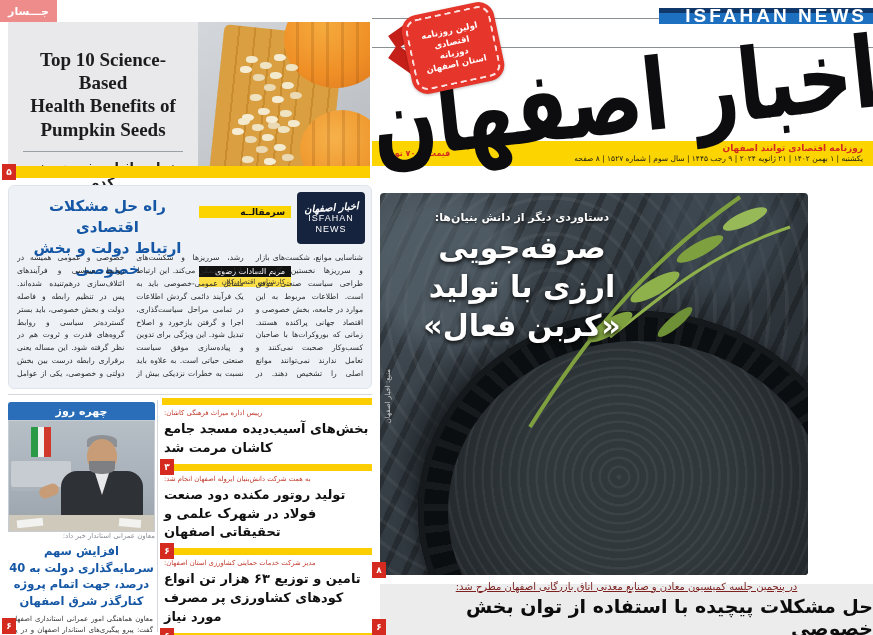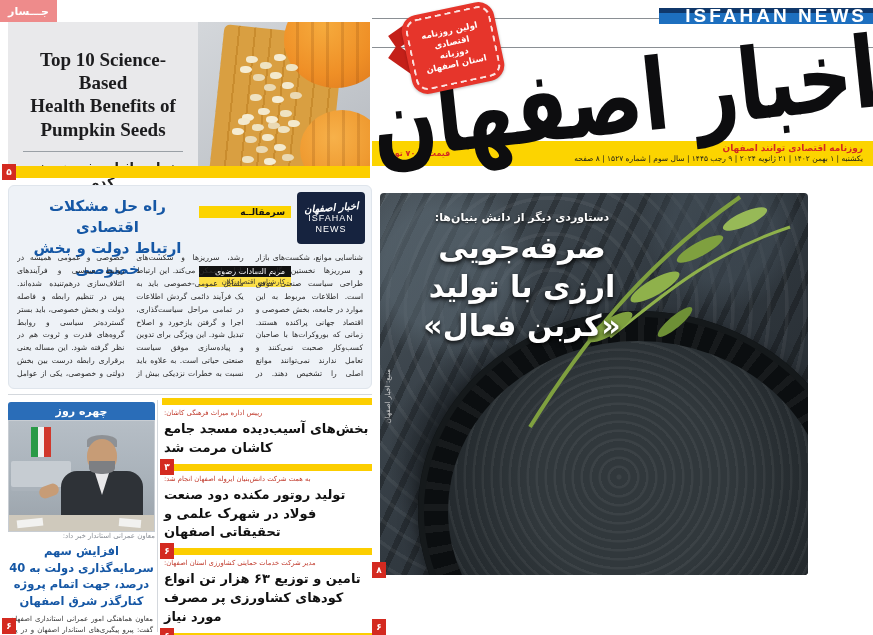--- a/index.html
+++ b/index.html
@@ -240,20 +240,24 @@
       <div class="photo-head">
         <div>صرفه‌جویی</div>
         <div>ارزی با تولید</div>
         <div>«کربن فعال»</div>
       </div>
     </div>
     <div class="photo-credit">منبع: اخبار اصفهان</div>
   </div>
   <div class="pbadge" style="left:372px; top:562px;">۸</div>
 
+  <div class="bottom-banner">
+    <div class="bb-kicker">در پنجمین جلسه کمیسیون معادن و صنایع معدنی اتاق بازرگانی اصفهان مطرح شد:</div>
+    <div class="bb-head">حل مشکلات پیچیده با استفاده از توان بخش خصوصی</div>
+  </div>
   <div class="pbadge" style="left:372px; top:619px;">۶</div>
 
   <div class="face">
     <div class="face-header">چهره روز</div>
     <div class="face-photo">
       <div class="flag">
         <div style="background:#2a9a47;"></div>
           <div style="background:#f2f2f2;"></div>
           <div style="background:#d0382c;"></div>
       </div>

